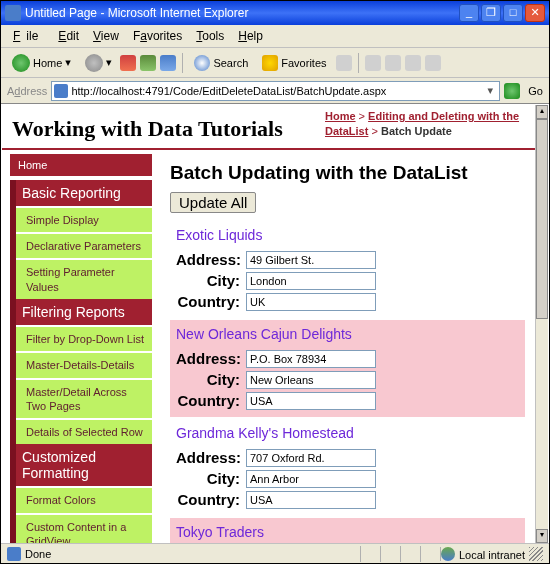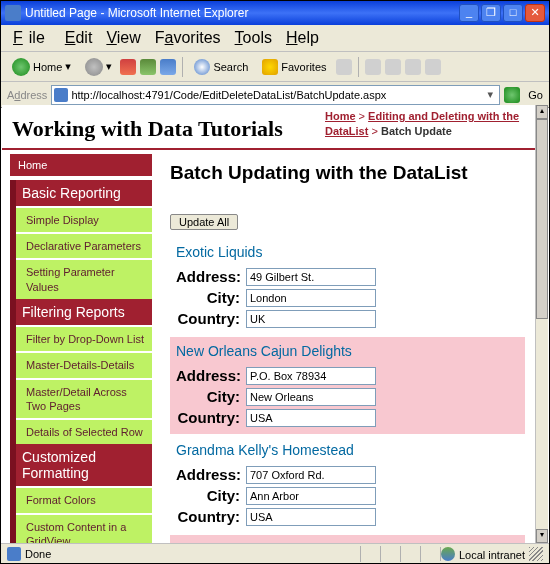--- a/index.html
+++ b/index.html
@@ -5,21 +5,21 @@
   * { box-sizing: border-box; margin: 0; padding: 0; }
   body { font-family: Tahoma, Verdana, sans-serif; font-size: 11px; background: #fff; width: 550px; height: 564px; overflow: hidden; position: relative; border: 1px solid #000; }
   
   .titlebar { background: linear-gradient(to bottom, #0a3fda, #3d72f7 50%, #0a3fda); height: 24px; display: flex; align-items: center; padding: 0 4px; color: #fff; font-size: 12px; }
   .titlebar .icon { width: 16px; height: 16px; background: #4a7dc9; border-radius: 2px; margin-right: 4px; }
   .titlebar .title { flex: 1; }
   .titlebar .winbtns { display: flex; gap: 2px; }
   .titlebar .winbtn { width: 20px; height: 18px; background: #4d83f0; border: 1px solid #2050c0; border-radius: 3px; text-align: center; line-height: 14px; font-size: 11px; color: #fff; }
   .titlebar .winbtn.close { background: #e55a3c; border-color: #c03010; }
   
-  .menubar { background: #ece9d8; border-bottom: 1px solid #c0c0c0; padding: 2px 6px; display: flex; gap: 2px; font-size: 16px; }
+  .menubar { background: #ece9d8; border-bottom: 1px solid #c0c0c0; padding: 2px 6px; display: flex; gap: 2px; font-size: 12px; }
   .menubar span { padding: 2px 6px; }
   .menubar span u { text-decoration: underline; }
   
   .toolbar { background: #ece9d8; border-bottom: 1px solid #c0c0c0; padding: 3px 6px; display: flex; align-items: center; gap: 4px; height: 30px; }
   .tbtn { display: flex; align-items: center; gap: 3px; padding: 2px 4px; border: 1px solid transparent; border-radius: 3px; }
   .tb-icon { width: 18px; height: 18px; border-radius: 50%; display: inline-block; }
   .tb-back { background: radial-gradient(circle, #6fc66f, #1a8a1a); }
   .tb-fwd { background: radial-gradient(circle, #c0c0c0, #888); }
   .tb-sep { width: 1px; height: 20px; background: #b0b0b0; margin: 0 2px; }
   .tb-icon-sm { width: 16px; height: 16px; display: inline-block; }
@@ -49,26 +49,26 @@
   
   .body-row { display: flex; margin-top: 4px; }
   .sidebar { width: 150px; flex-shrink: 0; padding-left: 8px; }
   .nav-top { margin-bottom: 2px; }
   .nav-top .item { background: #a02030; color: #fff; padding: 5px 8px; font-size: 11px; border-bottom: 2px solid #fff; }
   .nav-group { border-left: 6px solid #7a1020; margin-bottom: 0; }
   .nav-head { background: #a02030; color: #fff; padding: 5px 6px; font-size: 14px; }
   .nav-sub { background: #bef264; color: #602030; padding: 5px 6px 5px 10px; border-top: 2px solid #fff; font-size: 11px; line-height: 1.3; }
   
   .main { flex: 1; padding: 8px 10px 0 18px; }
-  .main h1 { font-family: "Trebuchet MS", Verdana, sans-serif; font-size: 19px; font-weight: bold; margin-bottom: 30px; }
-  .update-btn { font-family: sans-serif; font-size: 11px; padding: 1px 8px; background: #ece9d8; border: 1px solid #888; border-radius: 2px; margin-bottom: 8px; }
+  .main h1 { font-family: "Trebuchet MS", Verdana, sans-serif; font-size: 19px; font-weight: bold; margin-bottom: 8px; }
+  .update-btn { font-family: sans-serif; font-size: 15px; padding: 1px 8px; background: #ece9d8; border: 1px solid #888; border-radius: 2px; margin-bottom: 8px; }
   
   .supplier-block { padding: 6px 6px 4px 6px; margin-bottom: 2px; }
   .supplier-block.alt { background: #f8c8d0; }
-  .supplier-name { font-family: "Trebuchet MS", Verdana, sans-serif; font-size: 14px; font-weight: normal; margin-bottom: 8px; color: #0369a1; }
+  .supplier-name { font-family: "Trebuchet MS", Verdana, sans-serif; font-size: 14px; font-weight: normal; margin-bottom: 8px; color: #6d28d9; }
   .field-row { display: flex; align-items: center; margin-bottom: 3px; }
   .field-label { width: 70px; text-align: right; font-weight: bold; padding-right: 6px; font-size: 15px; }
   .field-input { border: 1px solid #7f9db9; padding: 1px 3px; font-size: 11px; font-family: Tahoma, sans-serif; width: 130px; height: 18px; }
   
   .vscroll { position: absolute; top: 104px; bottom: 20px; right: 1px; width: 13px; background: #ece9d8; border-left: 1px solid #c0c0c0; }
   .vscroll .arr { height: 14px; background: #d4d0c8; border: 1px solid #888; text-align: center; line-height: 10px; font-size: 8px; }
   .vscroll .thumb { position: absolute; top: 14px; width: 100%; height: 200px; background: #d4d0c8; border: 1px solid #888; }
   
   .statusbar { position: absolute; bottom: 0; left: 0; right: 0; height: 20px; background: #ece9d8; border-top: 1px solid #c0c0c0; display: flex; align-items: center; padding: 0 6px; font-size: 11px; }
   .statusbar .st-left { flex: 1; display: flex; align-items: center; gap: 4px; }

